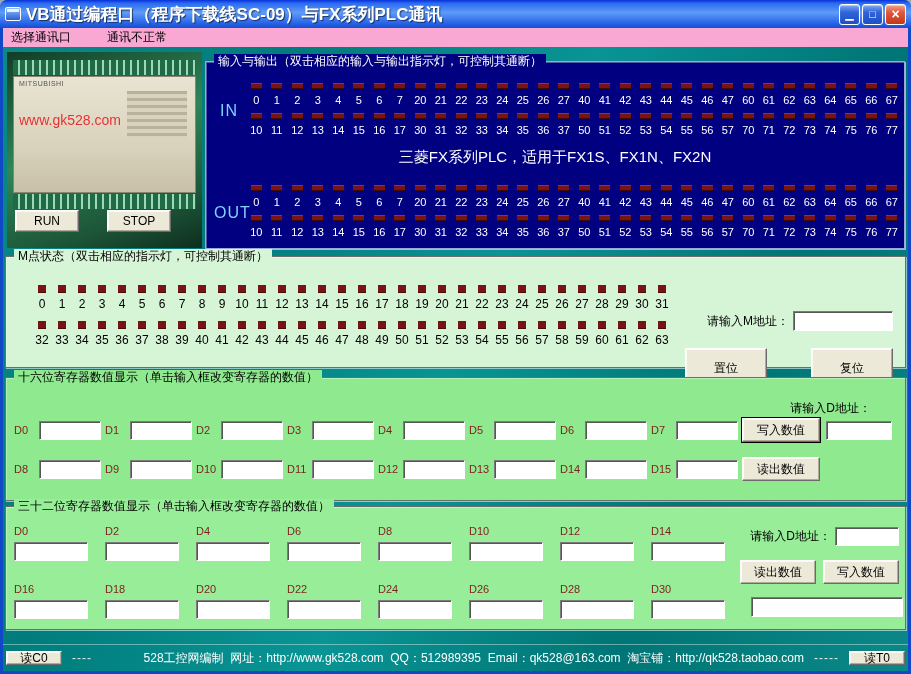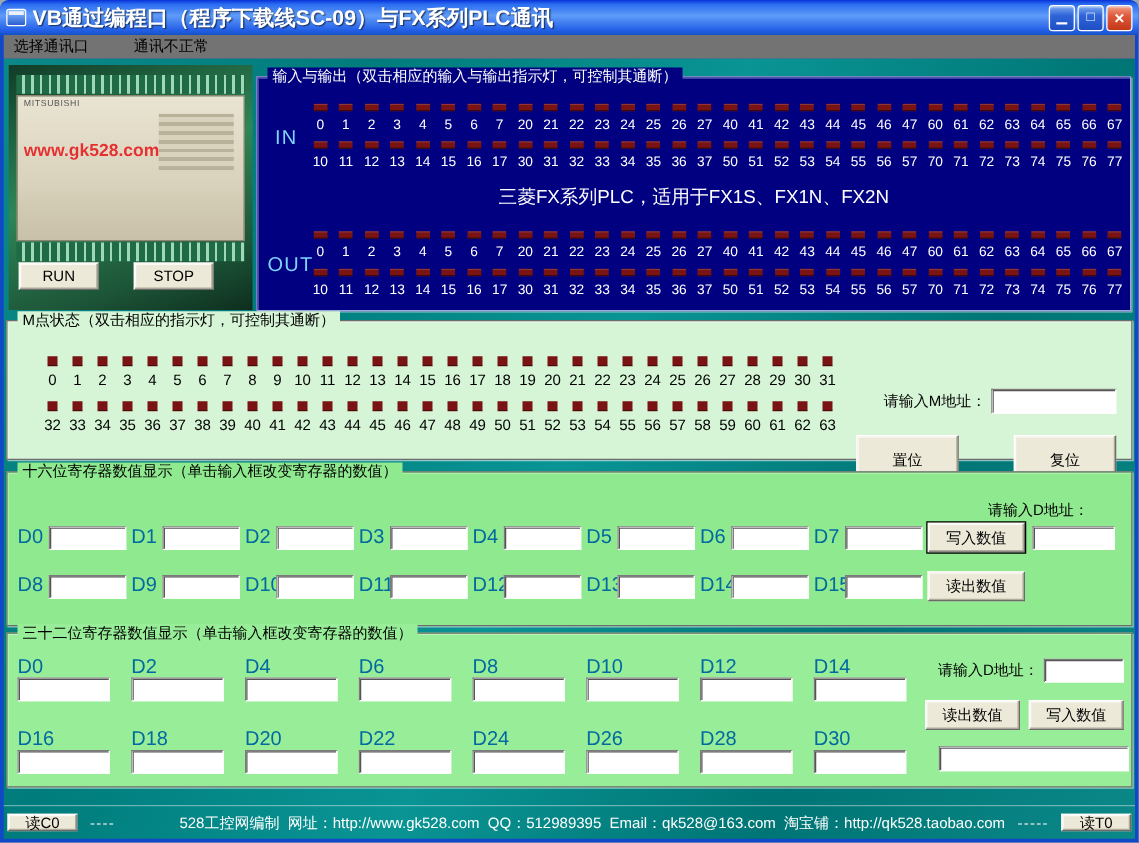--- a/index.html
+++ b/index.html
@@ -20,21 +20,21 @@
   .title-text{color:#fff;font-weight:bold;font-size:17px;margin-left:5px;flex:1;
     text-shadow:1px 1px 1px rgba(0,0,0,.6);white-space:nowrap;overflow:hidden;}
   .tb-buttons{display:flex;gap:2px;}
   .tb-btn{width:21px;height:21px;border:1px solid #fff;border-radius:3px;color:#fff;
     font-size:11px;line-height:19px;text-align:center;
     background:linear-gradient(180deg,#7AA7F0 0%,#2F63D8 40%,#1E4FC4 100%);
     box-shadow:inset 0 1px 1px rgba(255,255,255,.5);}
   .tb-btn.close{background:linear-gradient(180deg,#F0A086 0%,#E0583A 40%,#C33818 100%);
     font-weight:bold;font-size:14px;}
   
-  .menubar{position:absolute;top:28px;left:3px;right:3px;height:19px;background:#737373;
+  .menubar{position:absolute;top:28px;left:3px;right:3px;height:19px;background:#f9a8d4;
     display:flex;align-items:flex-start;font-size:12px;color:#000;}
   .menu-item{padding:0 8px;height:100%;display:flex;align-items:center;}
   .menu-item + .menu-item{margin-left:20px;}
   
   .client{position:absolute;top:47px;left:3px;right:3px;bottom:3px;
     background:linear-gradient(115deg,#0B8888 0%,#007C7C 25%,#0A9494 50%,#007575 75%,#0B8888 100%);}
   
   .groupbox{position:absolute;border:1px solid #6d6d6d;
     box-shadow:1px 1px 0 rgba(255,255,255,.55), inset 1px 1px 0 rgba(255,255,255,.35);}
   .group-title{position:absolute;top:-8px;left:8px;font-size:12px;line-height:15px;
@@ -52,21 +52,21 @@
     background:linear-gradient(160deg,#123c28 0%,#1d5c3c 18%,#2e8657 45%,#1c5437 80%,#0e2e1e 100%);}
   .strip{position:absolute;left:6px;right:6px;height:15px;
     background:repeating-linear-gradient(90deg,#1e6b45 0 5px,#9fd8b8 5px 7px);}
   .strip.top{top:8px;}
   .strip.bottom{top:142px;}
   .plc-body{position:absolute;left:6px;right:6px;top:24px;height:117px;border:1px solid #8a8570;
     background:linear-gradient(180deg,#E9E4D2 0%,#D9D2BC 60%,#C8C0A8 100%);}
   .plc-body::after{content:"";position:absolute;right:8px;top:14px;width:60px;height:48px;
     background:repeating-linear-gradient(180deg,#b9b29a 0 3px,#d9d2bc 3px 7px);}
   .plc-brand{position:absolute;top:3px;left:5px;font-size:7px;color:#555;letter-spacing:.5px;}
-  .watermark{position:absolute;left:12px;top:60px;color:#E63030;font-size:14px;font-weight:bold;
+  .watermark{position:absolute;left:12px;top:60px;color:#E63030;font-size:14px;font-weight:normal;
     text-shadow:0 0 1px rgba(255,255,255,.3);}
   .photo-btn{position:absolute;width:64px;height:22px;}
   #run-btn{left:8px;top:158px;}
   #stop-btn{left:100px;top:158px;}
   
   .io-panel{left:202px;top:14px;width:700px;height:188px;background:var(--c-io_navy,#000080);
     border-color:#98A8D8;}
   .io-panel .group-title{color:#fff;background:var(--c-io_navy,#000080);}
   .io-side{position:absolute;color:#7dd3fc;font-size:16px;letter-spacing:1px;}
   #in-label{left:14px;top:40px;}
@@ -99,21 +99,21 @@
   .m-btn-row{display:flex;justify-content:space-between;margin-top:17px;}
   .m-btn-row .btn{width:82px;height:41px;}
   
   .reg16{left:2px;top:330px;width:901px;height:124px;background:var(--c-reg16_green,#8FE98F);}
   .reg16 .group-title{color:#000;background:var(--c-reg16_green,#8FE98F);}
   .reg16-addr-label{position:absolute;right:34px;top:22px;font-size:12px;color:#000;}
   .reg-row{position:absolute;left:8px;display:flex;align-items:center;}
   #reg16-row1{top:40px;}
   #reg16-row2{top:79px;}
   .reg-pair{display:flex;align-items:center;width:91px;}
-  .reg-label{font-size:16px;color:#0369a1;width:25px;flex:0 0 auto;}
+  .reg-label{font-size:11px;color:#7f1d1d;width:25px;flex:0 0 auto;}
   .reg-field{width:62px;height:19px;}
   .reg-btn{width:78px;height:24px;margin-left:2px;flex:0 0 auto;}
   .addr-field{width:66px;height:19px;margin-left:6px;}
   
   .reg32{left:2px;top:459px;width:901px;height:124px;background:var(--c-reg32_green,#98EE98);}
   .reg32 .group-title{color:#000;background:var(--c-reg32_green,#98EE98);}
   .reg-cols{position:absolute;left:8px;display:flex;}
   #reg32-row1{top:18px;}
   #reg32-row2{top:76px;}
   .reg-col{width:91px;display:flex;flex-direction:column;}

